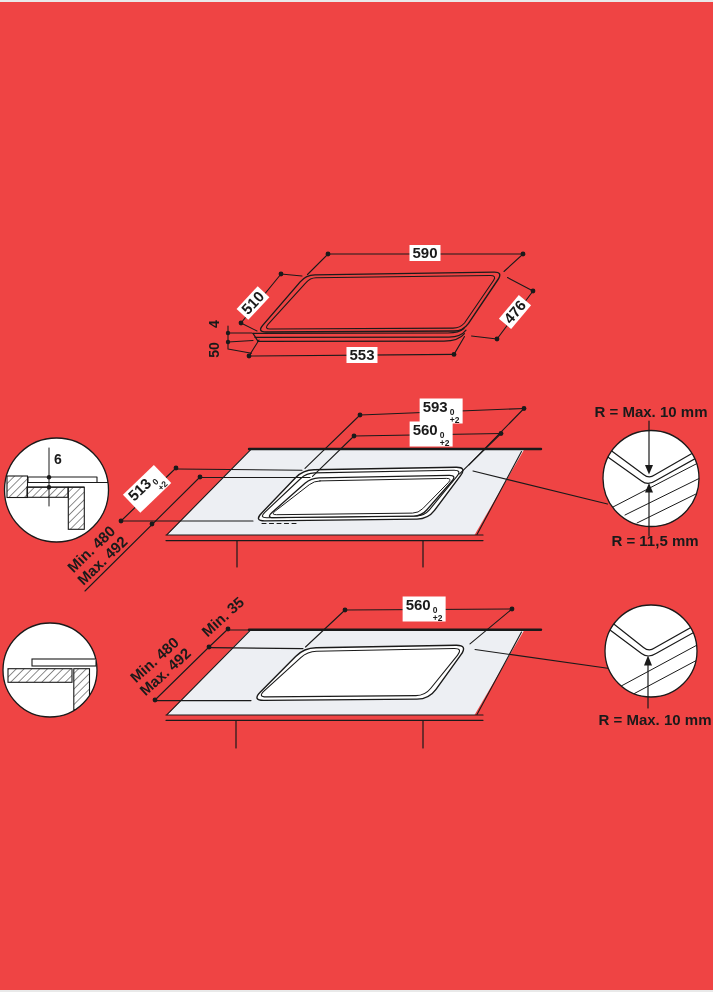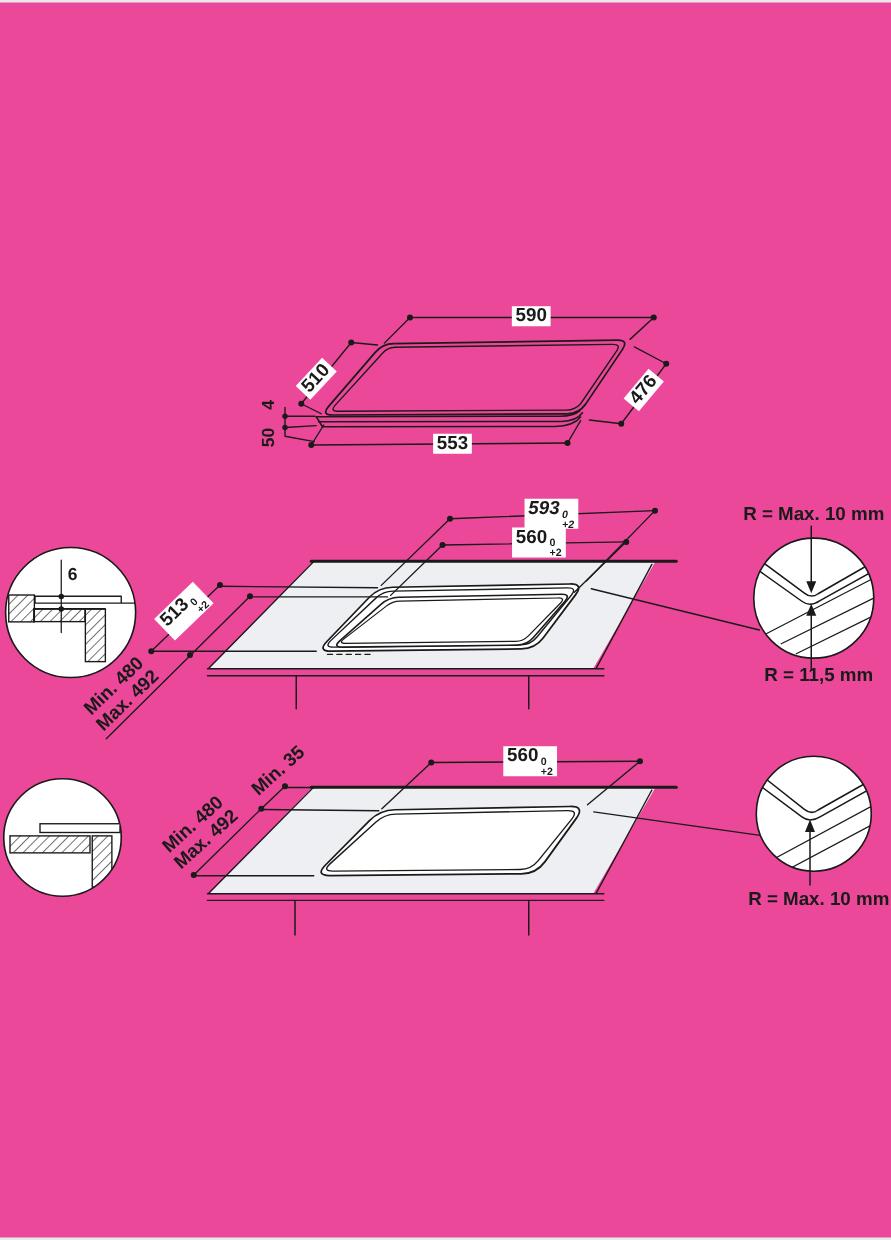--- a/index.html
+++ b/index.html
@@ -1,17 +1,17 @@
 <!DOCTYPE html>
 <html><head>
 <meta charset="utf-8">
 <style>
   html,body{margin:0;padding:0;background:#fff;}
   #stage{
-    position:relative;width:713px;height:992px;background:#ec4899;overflow:hidden;
+    position:relative;width:713px;height:992px;background:#ef4444;overflow:hidden;
     font-family:"Liberation Sans",sans-serif;color:#1a1a1a;
   }
   svg{position:absolute;left:0;top:0;}
   .lbl{
     position:absolute;font-weight:bold;font-size:15px;line-height:16px;
     white-space:nowrap;transform:translate(-50%,-50%);color:#1a1a1a;
     letter-spacing:0;
   }
   .bg{background:#ffffff;padding:0 3px;}
   .r42{transform:translate(-50%,-50%) rotate(-42deg);}
@@ -207,21 +207,21 @@
     </g>
   </svg>
 
   <div class="lbl bg" style="left:425px;top:253px;">590</div>
   <div class="lbl bg r47" style="left:253px;top:303px;">510</div>
   <div class="lbl bg r50" style="left:515px;top:312px;">476</div>
   <div class="lbl bg" style="left:362px;top:355px;text-align:right;">553</div>
   <div class="lbl r90 small" style="left:214px;top:324px;">4</div>
   <div class="lbl r90 small" style="left:214px;top:350px;">50</div>
 
-  <div class="lbl bg" style="left:441px;top:411px;font-style:italic;">
+  <div class="lbl bg" style="left:441px;top:411px;">
     <span>593</span><span class="tol">
         <span>0</span>
         <span>+2</span>
       </span>
   </div>
   <div class="lbl bg" style="left:431px;top:434px;">
     <span>560</span><span class="tol">
         <span>0</span>
         <span>+2</span>
       </span>

